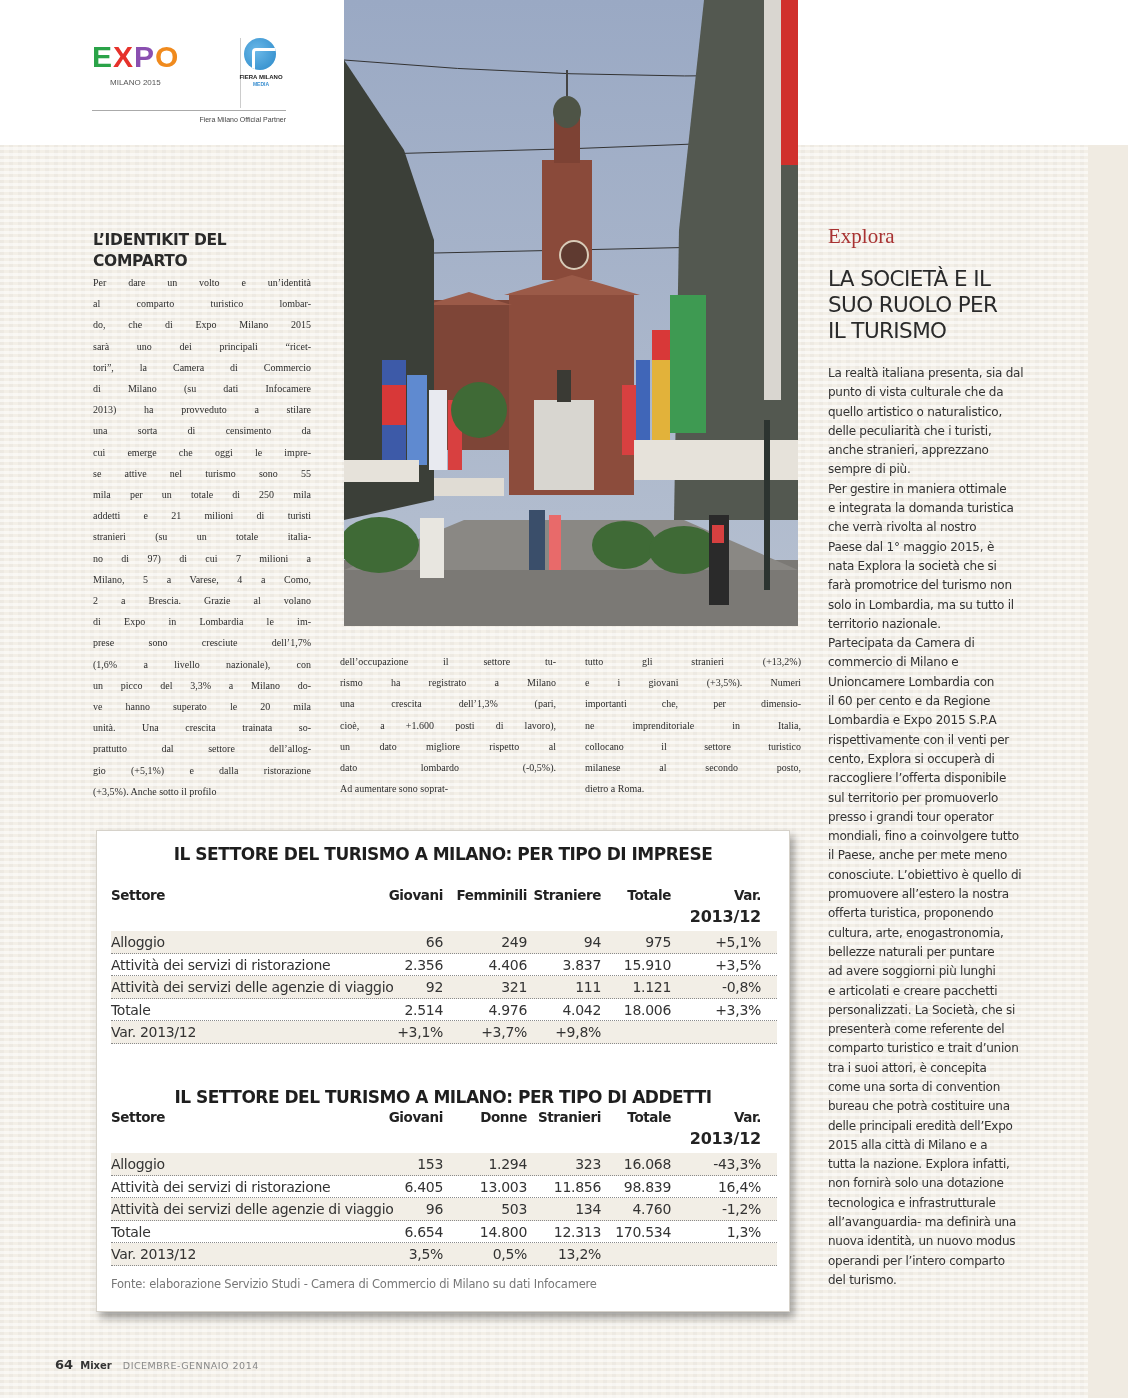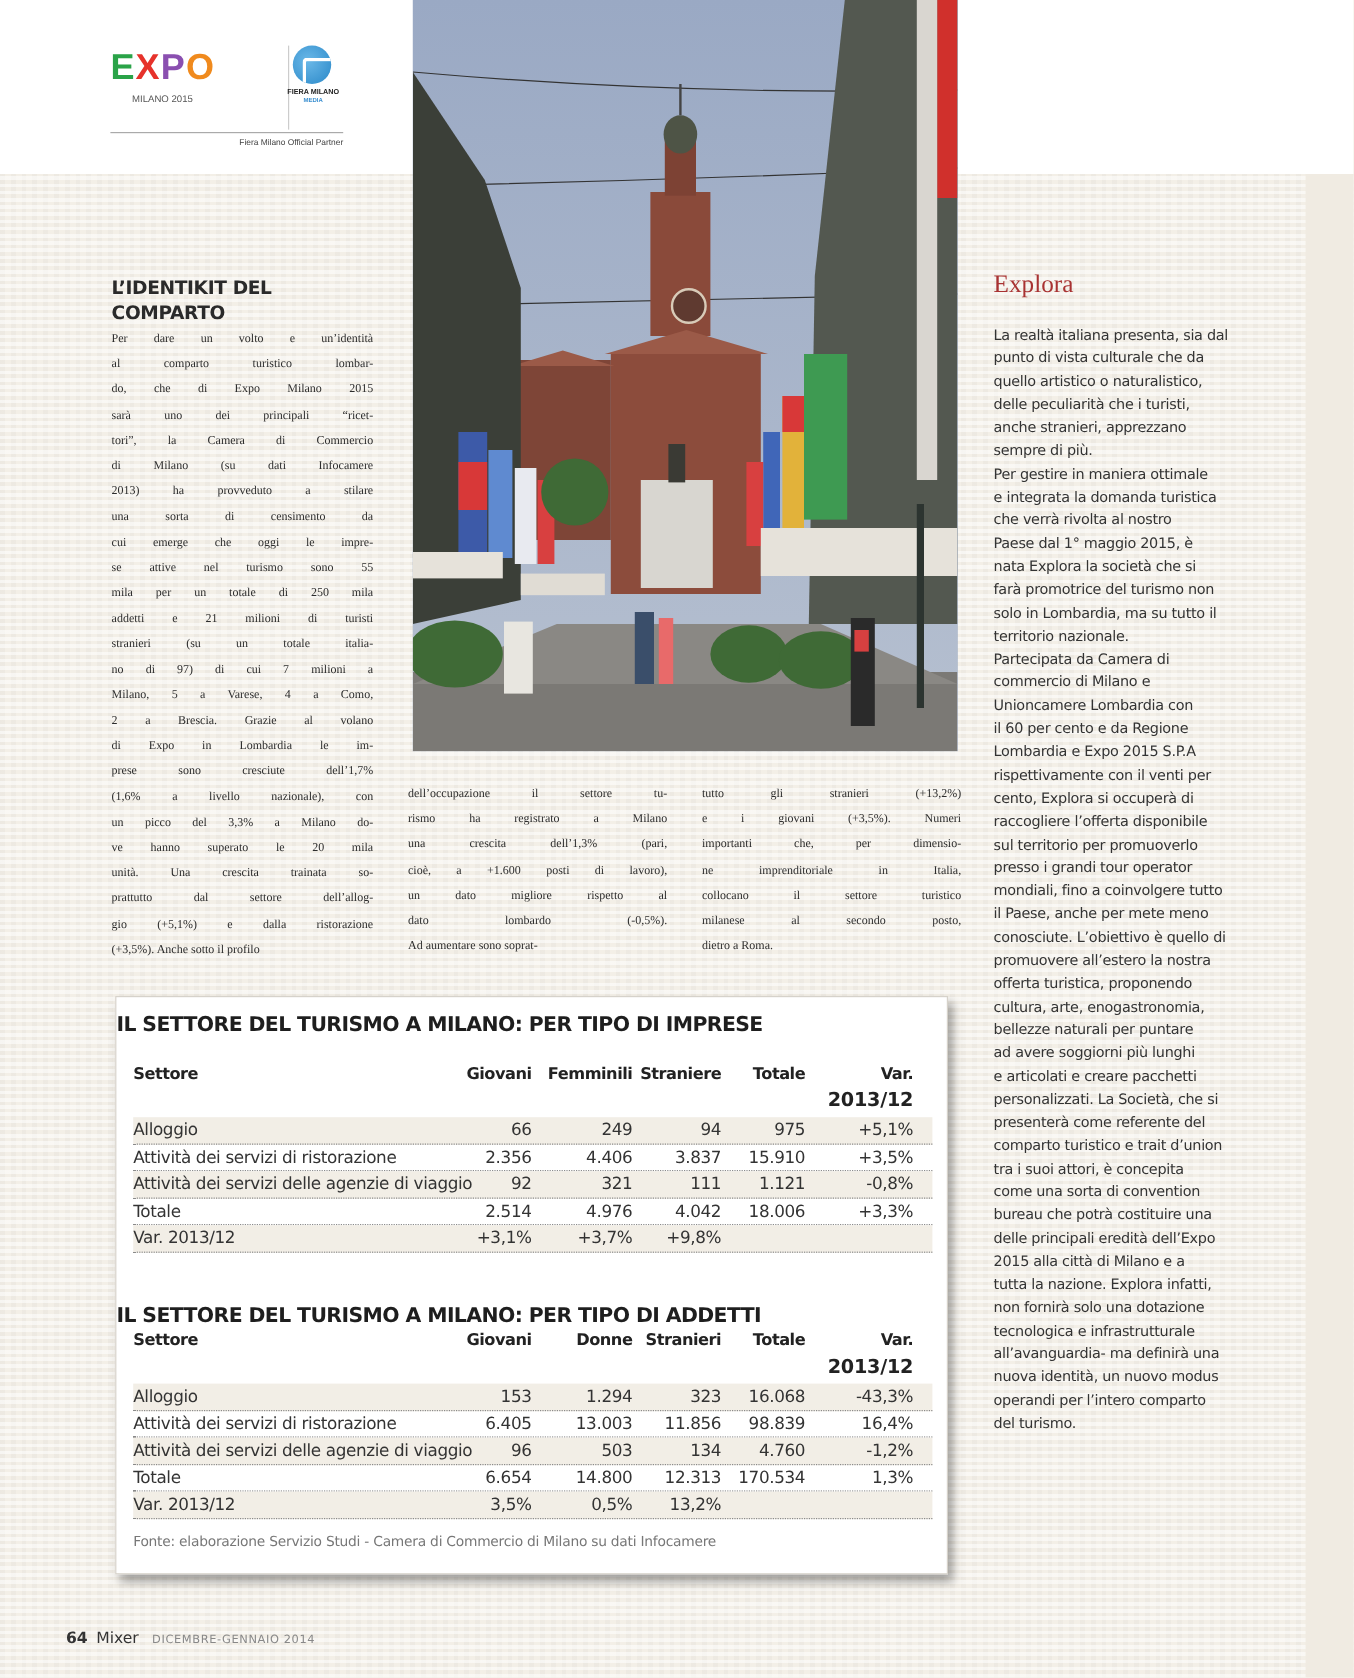--- a/index.html
+++ b/index.html
@@ -88,21 +88,21 @@
   }
   .right-body .ln { display: block; white-space: nowrap; letter-spacing: -0.25px; }
 
   
   .tables-box {
     position: absolute; left: 96px; top: 830px; width: 694px; height: 482px;
     background: #ffffff; border: 1px solid #d6d2ca;
     box-shadow: 4px 6px 8px rgba(0,0,0,0.35);
   }
   .tbl-title {
-    position: absolute; left: 0; width: 100%; text-align: left;
+    position: absolute; left: 0; width: 100%; text-align: center;
     font-family: "DejaVu Sans", sans-serif; font-weight: 700; font-size: 17px; color: #1e1e1e;
     letter-spacing: -0.5px;
   }
   .tbl { position: absolute; left: 14px; width: 666px; font-family: "DejaVu Sans", sans-serif; }
   .tbl .hdr { position: relative; height: 44px; font-size: 13.5px; font-weight: 700; color: #222; }
   .tbl .hdr span { position: absolute; top: 0; letter-spacing: -0.4px; }
   .tbl .hdr .var2 { position: absolute; top: 20px; right: 16px; font-size: 16px; letter-spacing: -0.2px; }
   .tbl .row {
     position: relative; height: 22.6px; font-size: 14px; color: #333; font-weight: 400;
     border-bottom: 1px dotted #8a8a8a;
@@ -116,21 +116,21 @@
   .c4 { right: 106px; text-align: right; }
   .c5 { right: 16px; text-align: right; }
   .source {
     position: absolute; left: 14px; top: 446px; font-family: "DejaVu Sans", sans-serif;
     font-size: 11.5px; color: #777; letter-spacing: -0.2px;
   }
 
   
   .footer { position: absolute; left: 55px; top: 1354px; font-family: "DejaVu Sans", sans-serif; }
   .footer .pg { font-weight: 700; font-size: 13px; color: #333; }
-  .footer .mag { font-weight: 400; font-size: 13px; color: #333; margin-left: 2px; }
+  .footer .mag { font-weight: 700; font-size: 10px; color: #333; margin-left: 2px; }
   .footer .issue { font-size: 9.5px; color: #888; margin-left: 6px; letter-spacing: 0.5px; }
 </style>
 </head>
 <body>
 
 <div class="top-white"></div>
 <div class="texture"></div>
 <div class="right-strip"></div>
 
 <div class="logo-block">
@@ -264,20 +264,25 @@
     <span class="ln">e i giovani (+3,5%). Numeri</span>
     <span class="ln">importanti che, per dimensio-</span>
     <span class="ln">ne imprenditoriale in Italia,</span>
     <span class="ln">collocano il settore turistico</span>
     <span class="ln">milanese al secondo posto,</span>
     <span class="ln last">dietro a Roma.</span>
   </div>
 
 <div class="right-col">
   <div class="explora-label">Explora</div>
+  <div class="right-title">
+    <div>LA SOCIETÀ E IL</div>
+    <div>SUO RUOLO PER</div>
+    <div>IL TURISMO</div>
+  </div>
   <div class="right-body" id="right-body">
       <span class="ln">La realtà italiana presenta, sia dal</span>
       <span class="ln">punto di vista culturale che da</span>
       <span class="ln">quello artistico o naturalistico,</span>
       <span class="ln">delle peculiarità che i turisti,</span>
       <span class="ln">anche stranieri, apprezzano</span>
       <span class="ln">sempre di più.</span>
       <span class="ln">Per gestire in maniera ottimale</span>
       <span class="ln">e integrata la domanda turistica</span>
       <span class="ln">che  verrà rivolta al nostro</span>

